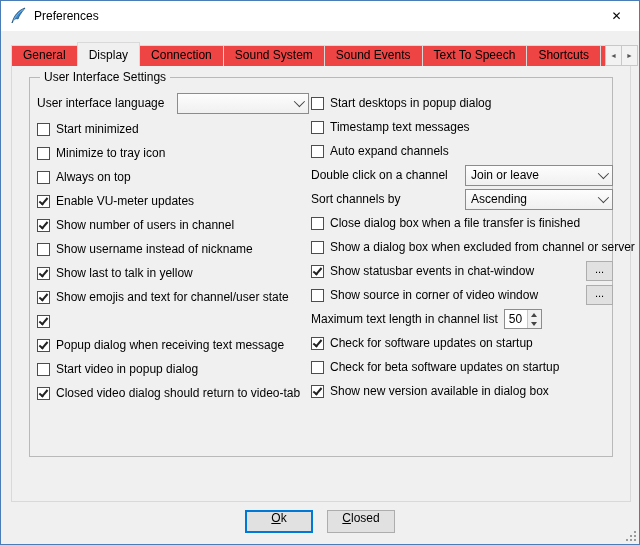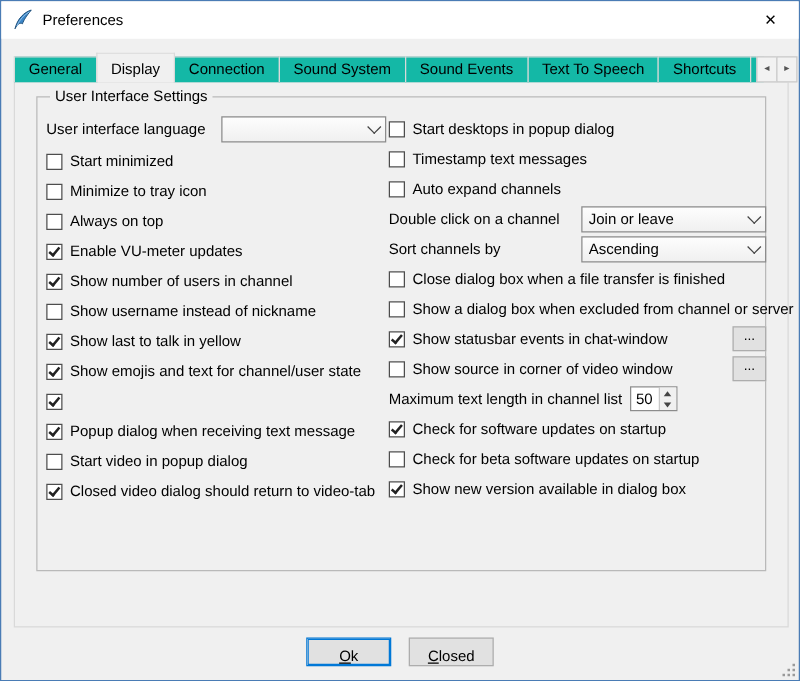--- a/index.html
+++ b/index.html
@@ -12,21 +12,21 @@
   .titlebar { position:absolute; left:0; top:0; right:0; height:30px; background:#ffffff;
     display:flex; align-items:center; padding-left:8px; box-sizing:border-box; }
   .app-icon { width:18px; height:18px; margin-right:7px; flex:none; }
   .title-text { font-size:12px; }
   .close-btn { position:absolute; right:0; top:0; width:45px; height:29px;
     display:flex; align-items:center; justify-content:center; font-size:12px; color:#000; }
   
   .tabs { position:absolute; left:10px; top:41px; height:24px; display:flex;
     align-items:flex-end; z-index:3; width:600px; overflow:hidden; }
   .tab { box-sizing:border-box; height:21px; line-height:19px; padding:0 11px;
-    background:#14b8a6; border:1px solid #d9d9d9; border-bottom:0; margin-right:-1px;
+    background:#ef4444; border:1px solid #d9d9d9; border-bottom:0; margin-right:-1px;
     white-space:nowrap; }
   .tab.active { height:24px; line-height:24px; background:#f0f0f0; position:relative; z-index:4; }
   .tab-scrollers { position:absolute; right:1px; top:44px; display:flex; z-index:5; }
   .tab-scroll { width:17px; height:21px; box-sizing:border-box; border:1px solid #c8c8c8;
     background:#f2f2f2; display:flex; align-items:center; justify-content:center;
     font-size:7px; color:#555; margin-left:-1px; }
   
   .pane { position:absolute; left:10px; top:64px; width:620px; height:437px;
     box-sizing:border-box; border:1px solid #d9d9d9; background:#f0f0f0; z-index:1; }
   
@@ -58,21 +58,21 @@
     background:#fff; margin-left:6px; display:flex; }
   .spin .spin-value { flex:1; display:flex; align-items:center; padding-left:4px;text-align:right; }
   .spin .spin-btns { width:13px; display:flex; flex-direction:column; border-left:1px solid #c8c8c8; }
   .spin .spin-up, .spin .spin-down { flex:1; display:flex; align-items:center; justify-content:center; background:#f0f0f0; }
   .tri-up { width:0; height:0; border-left:3px solid transparent; border-right:3px solid transparent; border-bottom:4px solid #444; }
   .tri-down { width:0; height:0; border-left:3px solid transparent; border-right:3px solid transparent; border-top:4px solid #444; }
   
   .footer { position:absolute; left:0; right:0; top:509px; display:flex;
     justify-content:center; gap:14px; z-index:3; }
   .btn { box-sizing:border-box; min-width:68px; height:23px; background:#e1e1e1;
-    border:1px solid #adadad; display:flex; align-items:flex-end; justify-content:center; }
+    border:1px solid #adadad; display:flex; align-items:flex-start; justify-content:center; }
   .btn.default { border:1px solid #0078d7; box-shadow:inset 0 0 0 1px #0078d7; }
   .btn .btn-label { display:block; }
   .btn .btn-label::first-letter { text-decoration:underline; }
   .grip { position:absolute; right:2px; bottom:2px; width:13px; height:13px; }
   .grip::after { content:""; position:absolute; right:1px; bottom:1px; width:2px; height:2px;
     background:#9a9a9a;
     box-shadow:-4px 0 #9a9a9a,-8px 0 #9a9a9a,0 -4px #9a9a9a,-4px -4px #9a9a9a,0 -8px #9a9a9a; }
 </style>
 </head>
 <body>

